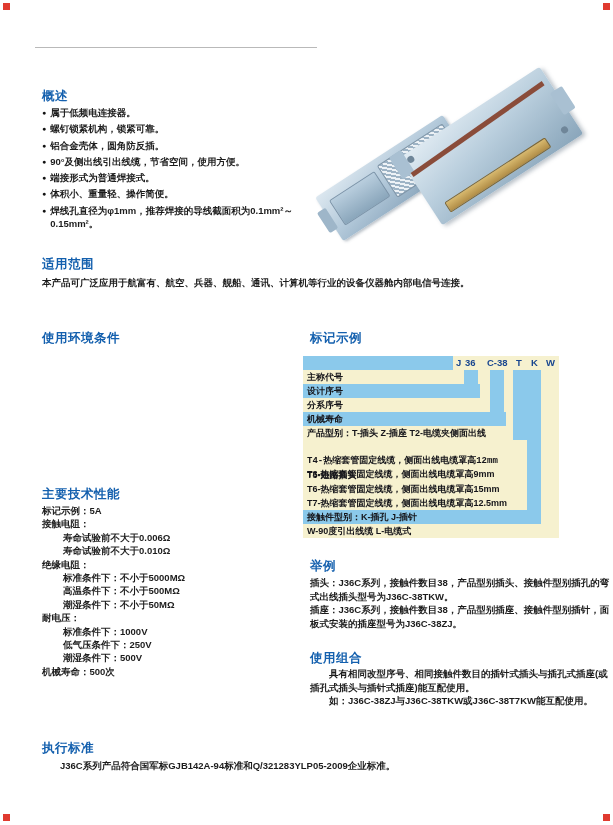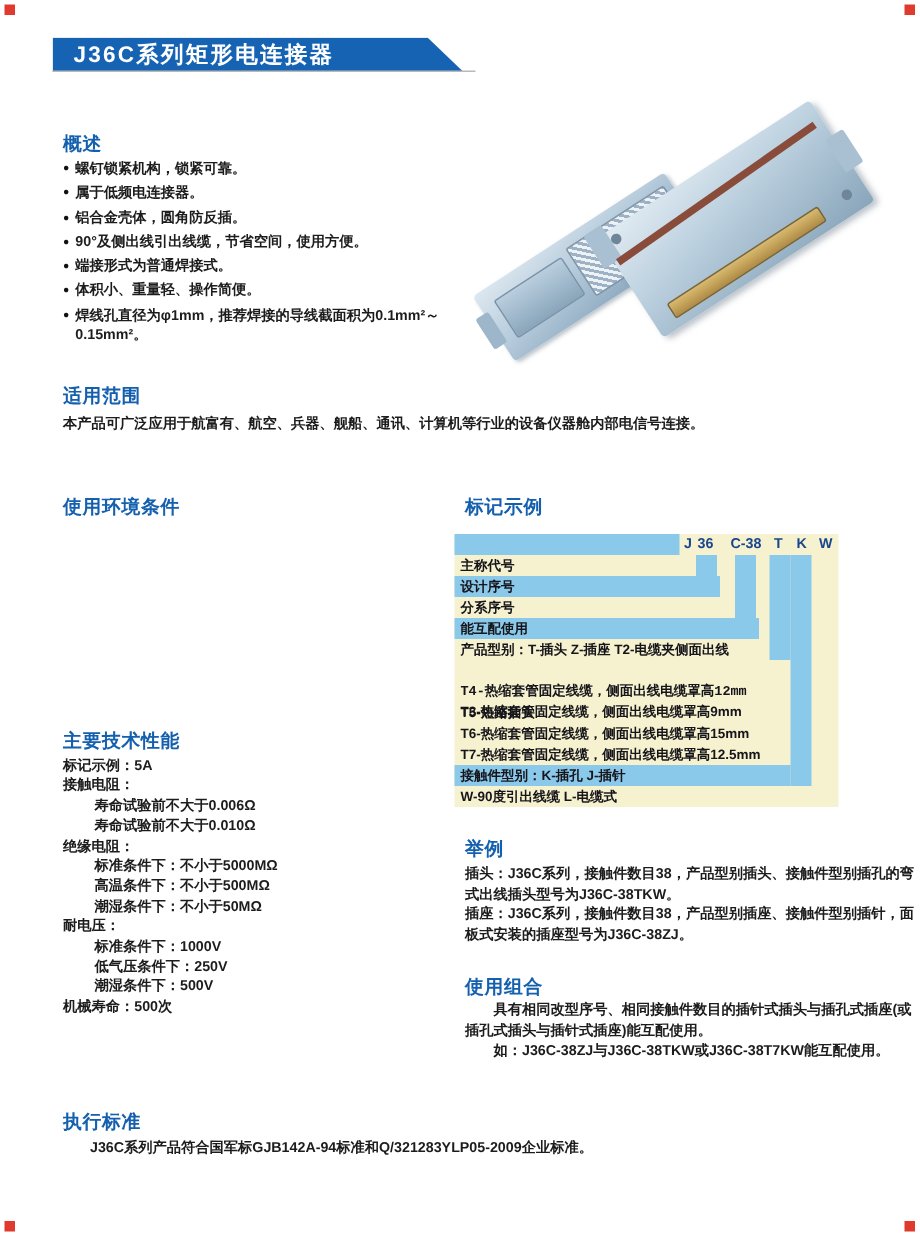--- a/index.html
+++ b/index.html
@@ -80,21 +80,20 @@
 </head>
 <body>
 
 <div class="page">
 
   <div class="corner tl"></div>
   <div class="corner tr"></div>
   <div class="corner bl"></div>
   <div class="corner br"></div>
 
-  <div class="banner">J36C系列矩形电连接器</div>
   <div class="banner-underline"></div>
 
   <div class="photo">
     <div class="connA">
       <div class="tab1"></div>
         <div class="band"></div>
         <div class="face"></div>
     </div>
     <div class="connB">
       <div class="tabL"></div>
@@ -103,25 +102,25 @@
         <div class="pins"></div>
       <div class="screw" style="left:6px;top:4px;"></div>
       <div class="screw" style="right:10px;bottom:10px;"></div>
     </div>
   </div>
 
   <div class="heading" style="left:42px; top:88px;">概述</div>
   <div class="bullets">
     <div class="bullet-line">
         <span class="dot">●</span>
+        <span>属于低频电连接器。</span>
+      </div>
+    <div class="bullet-line">
+        <span class="dot">●</span>
         <span>螺钉锁紧机构，锁紧可靠。</span>
-      </div>
-    <div class="bullet-line">
-        <span class="dot">●</span>
-        <span>属于低频电连接器。</span>
       </div>
     <div class="bullet-line">
         <span class="dot">●</span>
         <span>铝合金壳体，圆角防反插。</span>
       </div>
     <div class="bullet-line">
         <span class="dot">●</span>
         <span>90°及侧出线引出线缆，节省空间，使用方便。</span>
       </div>
     <div class="bullet-line">
@@ -156,21 +155,21 @@
     <div class="bcol cK"></div>
     <span class="code-seg seg-J">J</span>
     <span class="code-seg seg-36">36</span>
     <span class="code-seg seg-C38">C-38</span>
     <span class="code-seg seg-T">T</span>
     <span class="code-seg seg-K">K</span>
     <span class="code-seg seg-W">W</span>
     <div class="drow" style="top:14px;">主称代号</div>
     <div class="drow" style="top:28px;">设计序号</div>
     <div class="drow" style="top:42px;">分系序号</div>
-    <div class="drow" style="top:56px;">能互配使用</div>
+    <div class="drow" style="top:56px;">机械寿命</div>
     <div class="drow" style="top:70px;">产品型别：T-插头 Z-插座 T2-电缆夹侧面出线</div>
     <div class="drow" style="top:80px;margin-top:31px;">T3-热缩套管固定线缆，侧面出线电缆罩高9mm</div>
     <div class="drow" style="top:98px;font-family:Liberation Mono, monospace;">T4-热缩套管固定线缆，侧面出线电缆罩高12mm</div>
     <div class="drow" style="top:112px;">T5-短路插头</div>
     <div class="drow" style="top:126px;">T6-热缩套管固定线缆，侧面出线电缆罩高15mm</div>
     <div class="drow" style="top:140px;">T7-热缩套管固定线缆，侧面出线电缆罩高12.5mm</div>
     <div class="drow" style="top:154px;">接触件型别：K-插孔 J-插针</div>
     <div class="drow" style="top:168px;">W-90度引出线缆 L-电缆式</div>
   </div>
 

